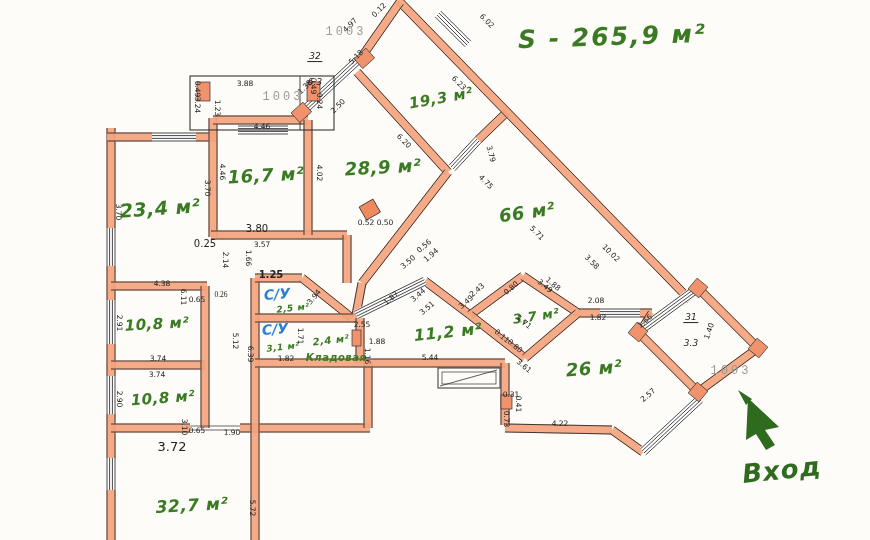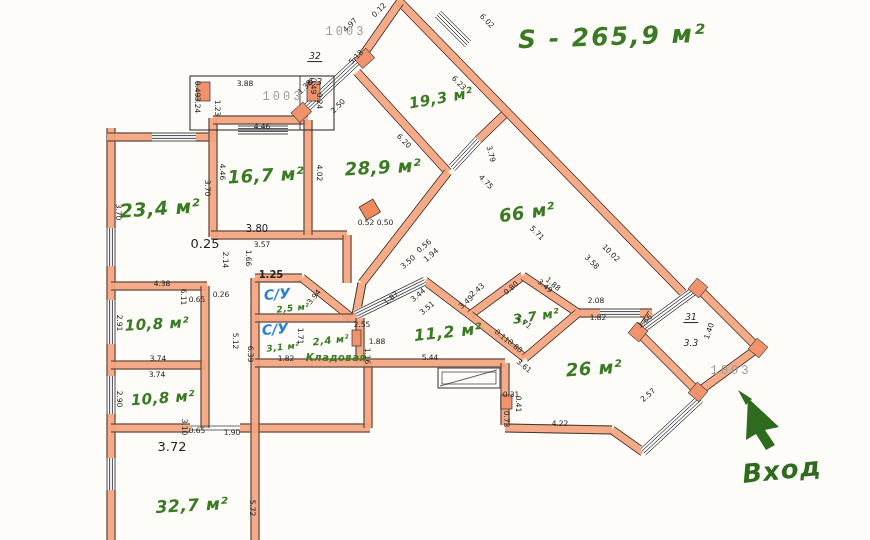--- a/index.html
+++ b/index.html
@@ -271,33 +271,33 @@
       <div class="lbl dim" style="left: 491px; top: 154px; font-size: 7.5px; transform: translate(-50%, -50%) rotate(75deg);">3.79</div>
       <div class="lbl dim" style="left: 486px; top: 182px; font-size: 7.5px; transform: translate(-50%, -50%) rotate(45deg);">4.75</div>
       <div class="lbl dim" style="left: 537px; top: 233px; font-size: 7.5px; transform: translate(-50%, -50%) rotate(45deg);">5.71</div>
       <div class="lbl dim" style="left: 611px; top: 253px; font-size: 7.5px; transform: translate(-50%, -50%) rotate(45deg);">10.02</div>
       <div class="lbl dim" style="left: 592px; top: 262px; font-size: 7.5px; transform: translate(-50%, -50%) rotate(45deg);">3.58</div>
       <div class="lbl dim" style="left: 118px; top: 212px; font-size: 7.5px; transform: translate(-50%, -50%) rotate(90deg);">3.70</div>
       <div class="lbl dim" style="left: 207px; top: 188px; font-size: 7.5px; transform: translate(-50%, -50%) rotate(90deg);">3.70</div>
       <div class="lbl dim" style="left: 222px; top: 172px; font-size: 7.5px; transform: translate(-50%, -50%) rotate(90deg);">4.46</div>
       <div class="lbl dim" style="left: 257px; top: 228px; font-size: 10px; transform: translate(-50%, -50%) rotate(0deg);">3.80</div>
       <div class="lbl dim" style="left: 262px; top: 244px; font-size: 7.5px; transform: translate(-50%, -50%) rotate(0deg);">3.57</div>
-      <div class="lbl dim" style="left: 205px; top: 243px; font-size: 13px; transform: translate(-50%, -50%) rotate(0deg);">0.25</div>
+      <div class="lbl dim" style="left: 205px; top: 243px; font-size: 10px; transform: translate(-50%, -50%) rotate(0deg);">0.25</div>
       <div class="lbl dim" style="left: 248px; top: 258px; font-size: 7.5px; transform: translate(-50%, -50%) rotate(90deg);">1.66</div>
       <div class="lbl dim" style="left: 225px; top: 260px; font-size: 7.5px; transform: translate(-50%, -50%) rotate(90deg);">2.14</div>
       <div class="lbl dim" style="left: 319px; top: 173px; font-size: 7.5px; transform: translate(-50%, -50%) rotate(90deg);">4.02</div>
       <div class="lbl dim" style="left: 366px; top: 222px; font-size: 7.5px; transform: translate(-50%, -50%) rotate(0deg);">0.52</div>
       <div class="lbl dim" style="left: 385px; top: 222px; font-size: 7.5px; transform: translate(-50%, -50%) rotate(0deg);">0.50</div>
       <div class="lbl dim" style="left: 408px; top: 262px; font-size: 7.5px; transform: translate(-50%, -50%) rotate(-40deg);">3.50</div>
       <div class="lbl dim" style="left: 431px; top: 255px; font-size: 7.5px; transform: translate(-50%, -50%) rotate(-40deg);">1.94</div>
       <div class="lbl dim" style="left: 424px; top: 246px; font-size: 7.5px; transform: translate(-50%, -50%) rotate(-40deg);">0.56</div>
       <div class="lbl dim" style="left: 162px; top: 283px; font-size: 7.5px; transform: translate(-50%, -50%) rotate(0deg);">4.38</div>
       <div class="lbl dim" style="left: 183px; top: 297px; font-size: 7.5px; transform: translate(-50%, -50%) rotate(90deg);">6.11</div>
       <div class="lbl dim" style="left: 197px; top: 299px; font-size: 7.5px; transform: translate(-50%, -50%) rotate(0deg);">0.65</div>
-      <div class="lbl dim" style="left: 221px; top: 294px; font-size: 7.5px; transform: translate(-50%, -50%) rotate(0deg);">0.26</div>
+      <div class="lbl dim" style="left: 221px; top: 294px; font-size: 7.5px; transform: translate(-50%, -50%) rotate(0deg); font-family: Liberation Serif, serif;">0.26</div>
       <div class="lbl dim" style="left: 119px; top: 323px; font-size: 7.5px; transform: translate(-50%, -50%) rotate(90deg);">2.91</div>
       <div class="lbl dim" style="left: 158px; top: 358px; font-size: 7.5px; transform: translate(-50%, -50%) rotate(0deg);">3.74</div>
       <div class="lbl dim" style="left: 157px; top: 374px; font-size: 7.5px; transform: translate(-50%, -50%) rotate(0deg);">3.74</div>
       <div class="lbl dim" style="left: 119px; top: 399px; font-size: 7.5px; transform: translate(-50%, -50%) rotate(90deg);">2.90</div>
       <div class="lbl dim" style="left: 184px; top: 427px; font-size: 7.5px; transform: translate(-50%, -50%) rotate(90deg);">3.10</div>
       <div class="lbl dim" style="left: 197px; top: 430px; font-size: 7.5px; transform: translate(-50%, -50%) rotate(0deg);">0.65</div>
       <div class="lbl dim" style="left: 232px; top: 432px; font-size: 7.5px; transform: translate(-50%, -50%) rotate(0deg);">1.90</div>
       <div class="lbl dim" style="left: 172px; top: 446px; font-size: 13px; transform: translate(-50%, -50%) rotate(0deg);">3.72</div>
       <div class="lbl dim" style="left: 235px; top: 341px; font-size: 7.5px; transform: translate(-50%, -50%) rotate(90deg);">5.12</div>
       <div class="lbl dim" style="left: 250px; top: 354px; font-size: 7.5px; transform: translate(-50%, -50%) rotate(90deg);">6.39</div>

